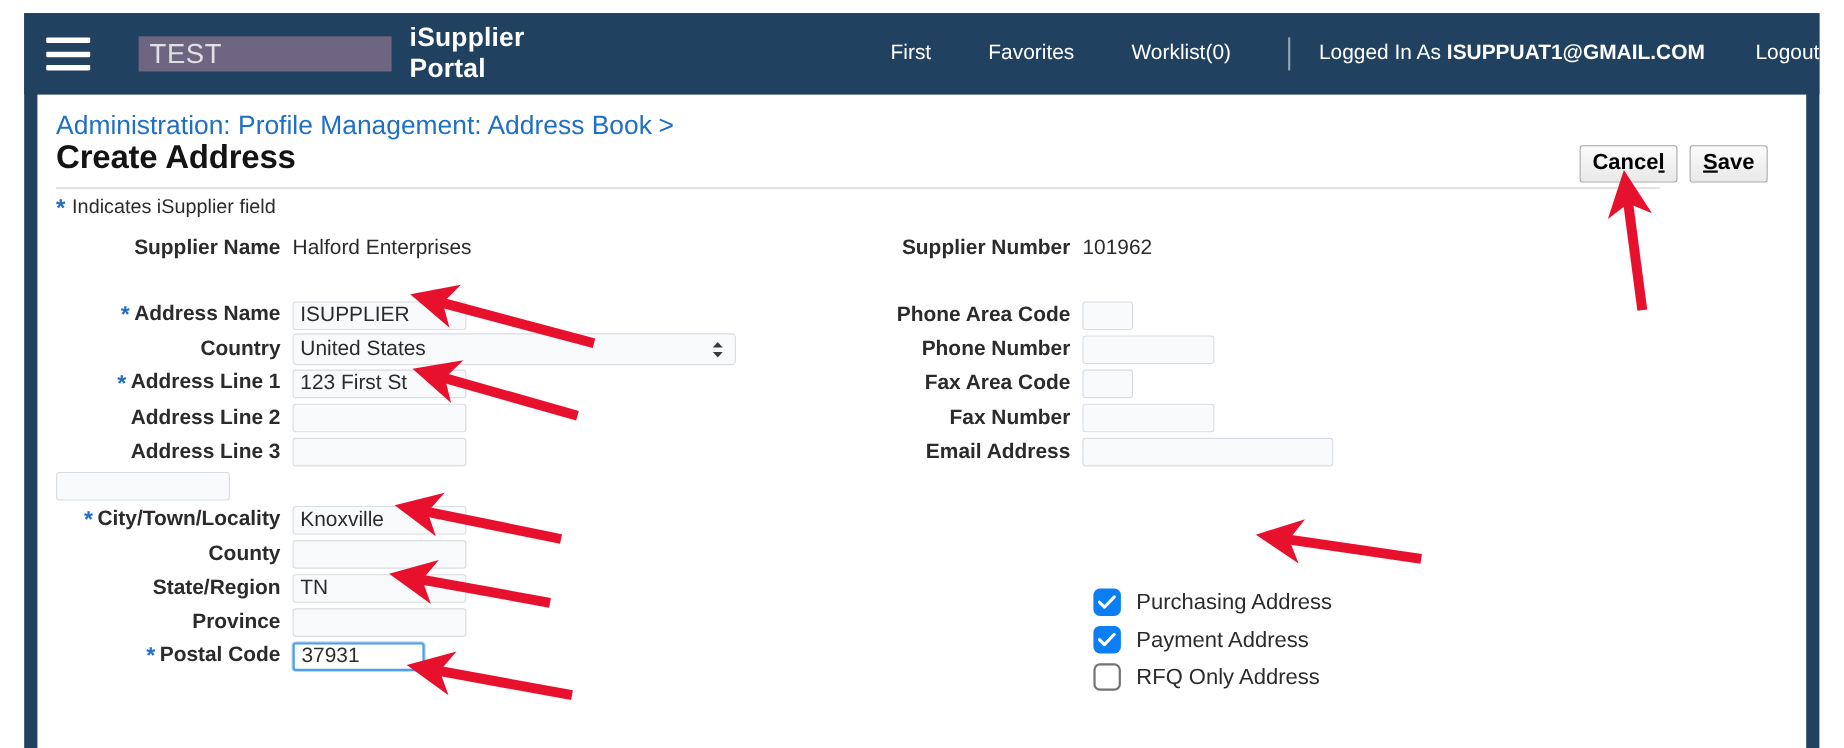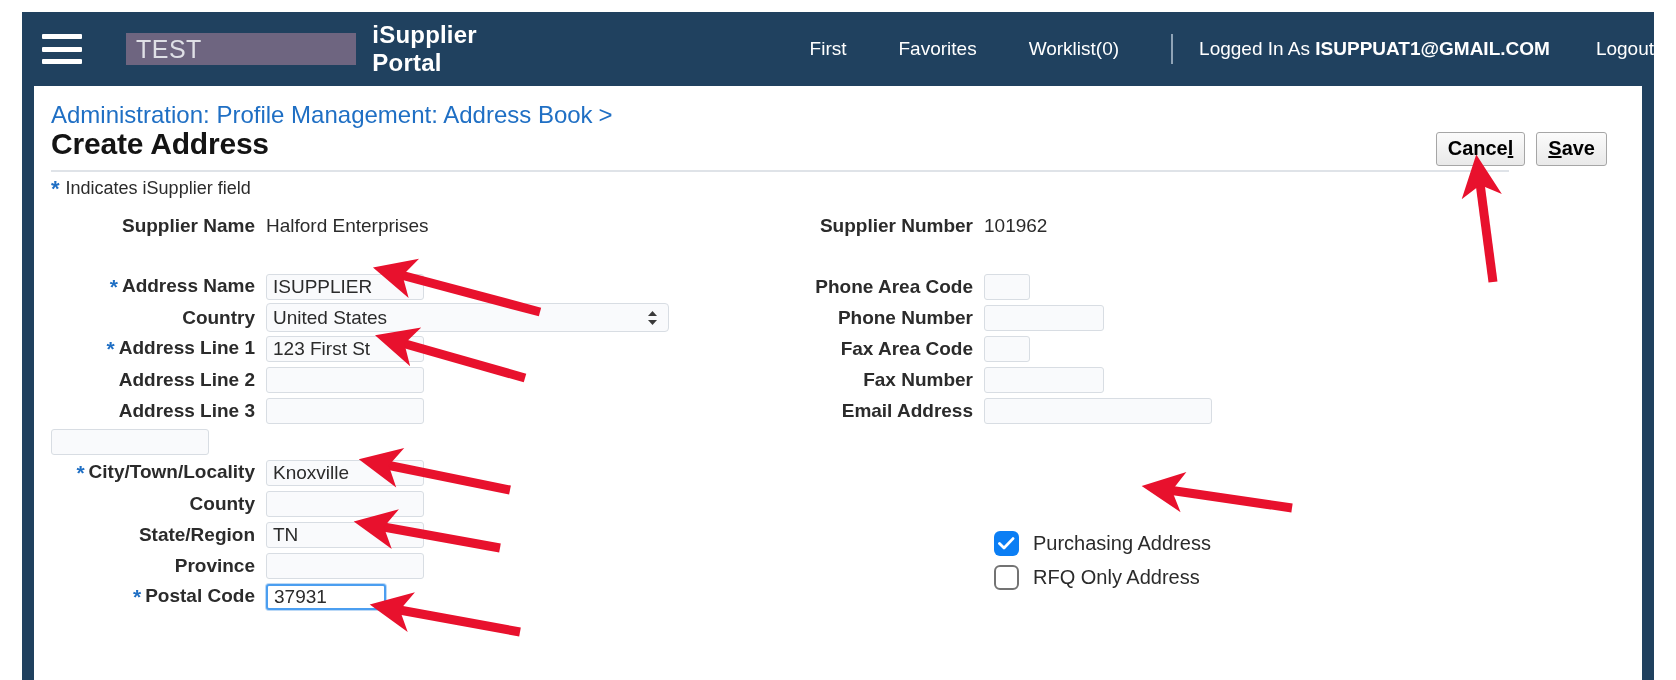--- a/index.html
+++ b/index.html
@@ -251,21 +251,21 @@
   .row-gap { height: 30px; }
 
   
   #checkbox-group {
     position: absolute;
     left: 960px;
     top: 440px;
   }
   .cbrow {
     display: flex;
-    align-items: center;
+    align-items: flex-end;
     height: 34px;
     cursor: pointer;
   }
   .cbox {
     width: 25px; height: 25px;
     border-radius: 6px;
     margin-right: 14px;
     flex: 0 0 auto;
     display: flex; align-items: center; justify-content: center;
   }
@@ -450,20 +450,28 @@
 
       <div class="cbrow">
         <div class="cbox on">
           <svg width="17" height="13" viewBox="0 0 17 13">
             <path d="M1.5 6.5 L6 11 L15 1.6" stroke="#ffffff" stroke-width="2.8" fill="none" stroke-linecap="round" stroke-linejoin="round"></path>
           </svg>
         </div>
         <div class="cblabel">Purchasing Address</div>
       </div>
 
+      <div class="cbrow">
+        <div class="cbox on">
+          <svg width="17" height="13" viewBox="0 0 17 13">
+            <path d="M1.5 6.5 L6 11 L15 1.6" stroke="#ffffff" stroke-width="2.8" fill="none" stroke-linecap="round" stroke-linejoin="round"></path>
+          </svg>
+        </div>
+        <div class="cblabel">Payment Address</div>
+      </div>
 
       <div class="cbrow">
         <div class="cbox off"></div>
         <div class="cblabel">RFQ Only Address</div>
       </div>
 
     </div>
 
   </div>
 

